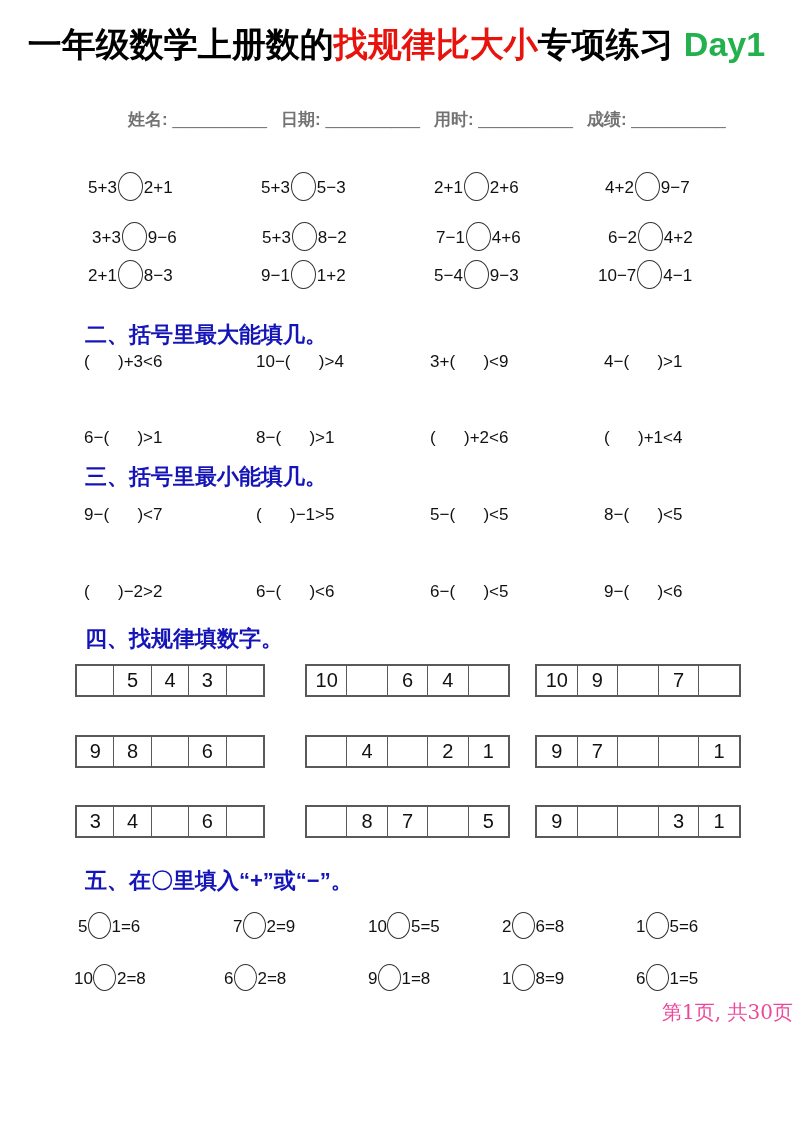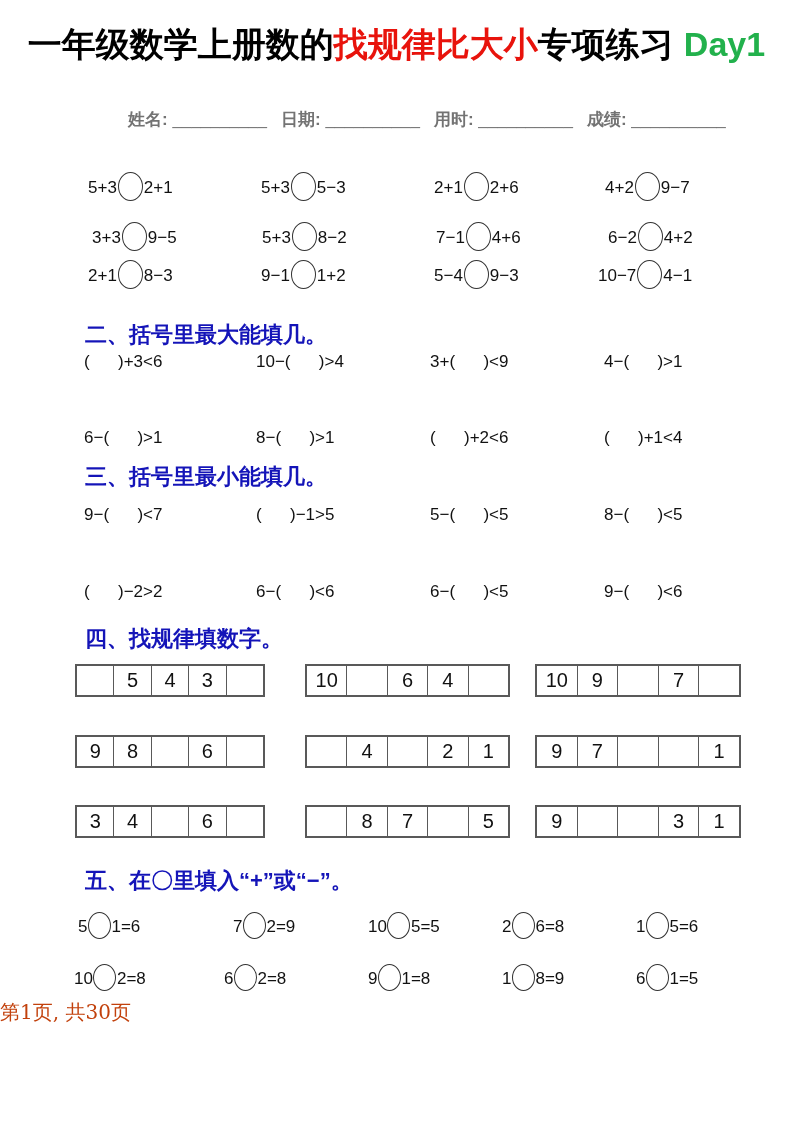--- a/index.html
+++ b/index.html
@@ -33,22 +33,22 @@
   .ntable {
     position:absolute; display:flex; height:33px; box-sizing:border-box;
     border:2px solid #595959; background:#fff;
   }
   .ntable .cell {
     flex:1; border-left:1.5px solid #595959; text-align:center;
     font-size:20px; line-height:29px; color:#111;
   }
   .ntable .cell:first-child { border-left:none; }
   .footer {
-    position:absolute; top:999px; left:0; width:100%; text-align:left;
-    font-size:20px; font-family:"DejaVu Serif", serif; color:#c2410c;
+    position:absolute; top:999px; left:0; width:100%; text-align:right;
+    font-size:20px; font-family:"DejaVu Serif", serif; color:#ec4899;
   }
 </style>
 </head>
 <body>
 
 <div class="page">
 
   <div class="title">
     <span>一年级数学上册数的</span><span class="red">找规律比大小</span><span>专项练习</span><span class="green">Day1</span>
   </div>
@@ -59,21 +59,21 @@
 
 
   <div class="row" style="top:172px; left:88px; width:705px">
     <span class="col" style="left:0"><span>5+3</span><span class="circ"></span><span>2+1</span></span>
     <span class="col" style="left:173px"><span>5+3</span><span class="circ"></span><span>5−3</span></span>
     <span class="col" style="left:346px"><span>2+1</span><span class="circ"></span><span>2+6</span></span>
     <span class="col" style="left:517px"><span>4+2</span><span class="circ"></span><span>9−7</span></span>
   </div>
 
   <div class="row" style="top:222px; left:92px; width:705px">
-    <span class="col" style="left:0"><span>3+3</span><span class="circ"></span><span>9−5</span></span>
+    <span class="col" style="left:0"><span>3+3</span><span class="circ"></span><span>9−6</span></span>
     <span class="col" style="left:170px"><span>5+3</span><span class="circ"></span><span>8−2</span></span>
     <span class="col" style="left:344px"><span>7−1</span><span class="circ"></span><span>4+6</span></span>
     <span class="col" style="left:516px"><span>6−2</span><span class="circ"></span><span>4+2</span></span>
   </div>
 
   <div class="row" style="top:260px; left:88px; width:705px">
     <span class="col" style="left:0"><span>2+1</span><span class="circ"></span><span>8−3</span></span>
     <span class="col" style="left:173px"><span>9−1</span><span class="circ"></span><span>1+2</span></span>
     <span class="col" style="left:346px"><span>5−4</span><span class="circ"></span><span>9−3</span></span>
     <span class="col" style="left:510px"><span>10−7</span><span class="circ"></span><span>4−1</span></span>

